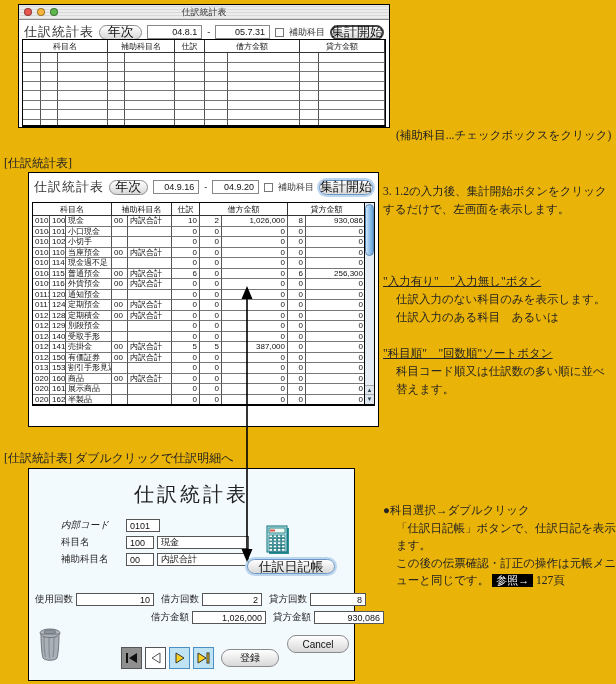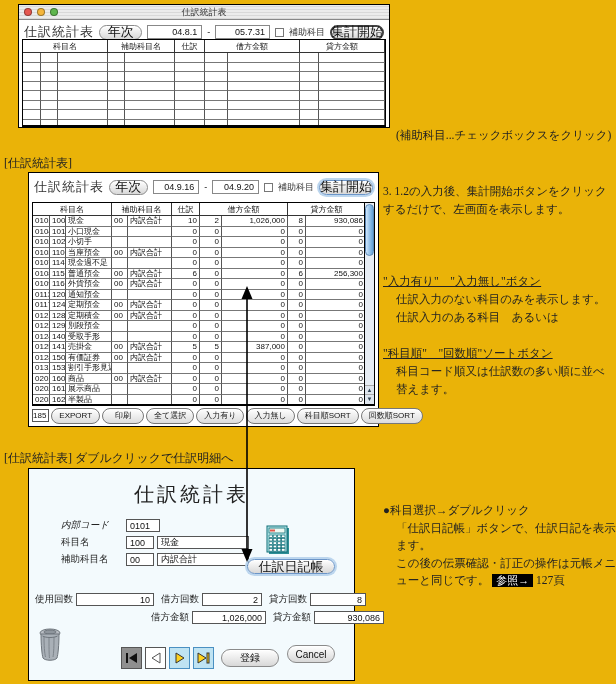--- a/index.html
+++ b/index.html
@@ -456,30 +456,20 @@
               <div class="cell num">0</div>
             </div>
           </div>
       </div>
       <div id="w2scroll">
         <div id="w2thumb"></div>
         <div class="scrarrow" style="bottom:9px;">▲</div>
         <div class="scrarrow" style="bottom:0;">▼</div>
       </div>
     </div>
-    <div id="w2footer">
-      <span class="countbox">185</span>
-      <span class="footbtn">EXPORT</span>
-      <span class="footbtn" style="padding:0 12px;">印刷</span>
-      <span class="footbtn">全て選択</span>
-      <span class="footbtn">入力有り</span>
-      <span class="footbtn">入力無し</span>
-      <span class="footbtn">科目順SORT</span>
-      <span class="footbtn">回数順SORT</span>
-    </div>
   </div>
 
   <div class="seclabel" style="left:4px;top:450px;">[仕訳統計表] ダブルクリックで仕訳明細へ</div>
 
   <div class="win" id="win3">
     <div id="w3title">仕訳統計表</div>
 
     <div class="fieldrow" style="left:32px;top:50px;">
       <span class="flabel" style="width:62px;font-style:italic;">内部コード</span>
       <span class="fbox" style="width:34px;">0101</span>
@@ -573,21 +563,21 @@
       </span>
       <span class="navbtn blue">
         <svg width="13" height="12" viewBox="0 0 13 12">
             <polygon points="1,1 1,11 9,6" fill="#ffd21e" stroke="#333"></polygon>
             <rect x="10" y="1" width="2" height="10" fill="#ffd21e" stroke="#333"></rect>
           </svg>
       </span>
     </div>
 
     <span class="aquabtn okbtn" style="left:192px;top:180px;">登録</span>
-    <span class="aquabtn okbtn" style="left:258px;top:176px;width:48px;">Cancel</span>
+    <span class="aquabtn okbtn" style="left:258px;top:166px;width:62px;">Cancel</span>
   </div>
 
   <div id="arrow">
     <svg width="14" height="276" viewBox="0 0 14 276">
       <line x1="7" y1="10" x2="7" y2="266" stroke="#000" stroke-width="1.6"></line>
       <polygon points="7,0 1.5,13 12.5,13" fill="#000"></polygon>
       <polygon points="7,276 1.5,263 12.5,263" fill="#000"></polygon>
     </svg>
   </div>
 

